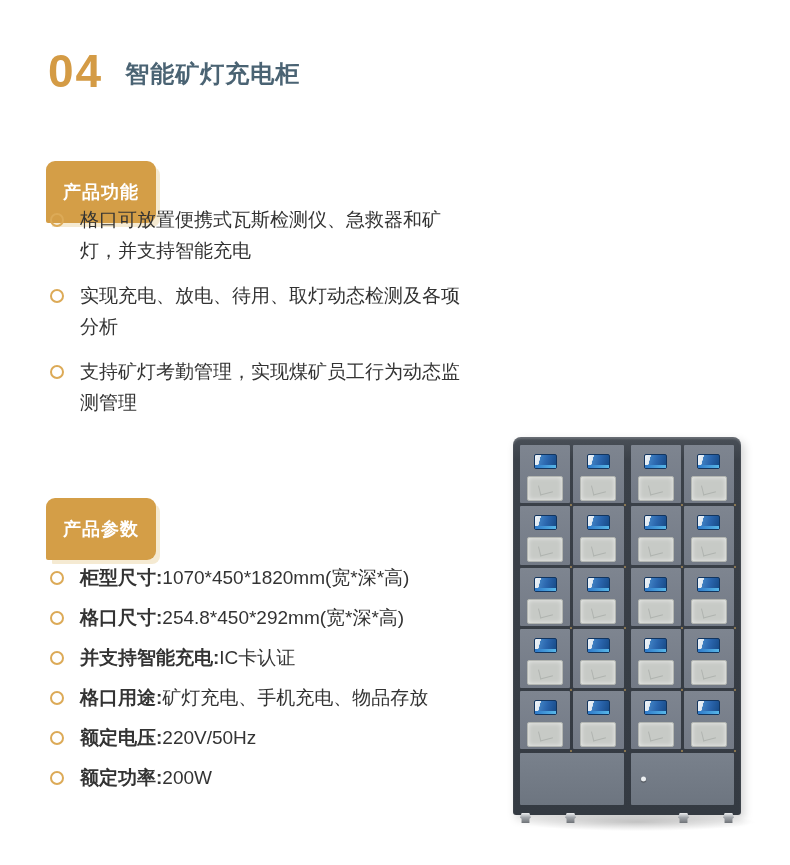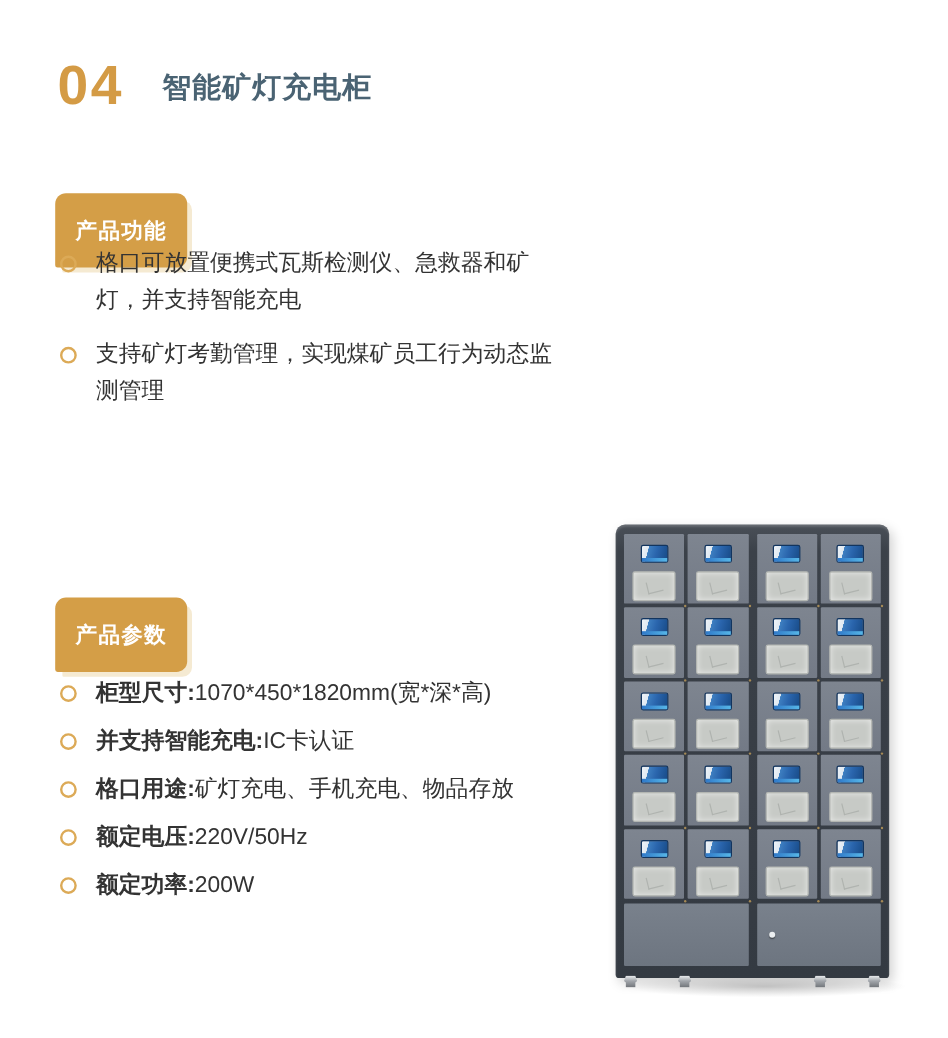--- a/index.html
+++ b/index.html
@@ -8,21 +8,21 @@
     background:#ffffff;
     font-family:"Liberation Sans","DejaVu Sans",sans-serif;
     color:#333333;
   }
 
   
   .header{position:absolute;left:48px;top:50px;display:flex;align-items:flex-start;}
   .sec-num{font-size:46px;font-weight:bold;color:#d49b45;line-height:0.92;letter-spacing:2px;}
   .head-right{margin-left:16px;padding-top:8px;}
   .sec-word{font-size:23px;font-weight:bold;color:#f5e7ca;letter-spacing:4px;line-height:1;}
-  .sec-title{font-size:24px;font-weight:bold;color:#4a6373;letter-spacing:1px;margin:3px 16px 0;line-height:1.1;}
+  .sec-title{font-size:24px;font-weight:bold;color:#4a6373;letter-spacing:1px;margin:3px 6px 0;line-height:1.1;}
 
   
   .badge{
     position:absolute;left:46px;height:30px;line-height:30px;padding:16px 17px;
     background:#d49e47;color:#ffffff;font-size:18px;font-weight:bold;letter-spacing:1px;
     border-radius:9px 9px 9px 2px;
     box-shadow:5px 5px 0 -1px #f5ead2;
   }
   #features-badge{top:161px;}
   #params-badge{top:498px;}
@@ -93,29 +93,37 @@
 </div>
 
 <div class="badge" id="features-badge">产品功能</div>
 <ul class="features">
   <li>
     <span class="dot"></span>
     <span class="txt">格口可放置便携式瓦斯检测仪、急救器和矿灯，并支持智能充电</span>
   </li>
   <li>
     <span class="dot"></span>
+    <span class="txt">实现充电、放电、待用、取灯动态检测及各项分析</span>
+  </li>
+  <li>
+    <span class="dot"></span>
     <span class="txt">支持矿灯考勤管理，实现煤矿员工行为动态监测管理</span>
   </li>
 </ul>
 
 <div class="badge" id="params-badge">产品参数</div>
 <ul class="params">
   <li>
     <span class="dot"></span>
     <span><span class="lbl">柜型尺寸:</span><span>1070*450*1820mm(宽*深*高)</span></span>
+  </li>
+  <li>
+    <span class="dot"></span>
+    <span><span class="lbl">格口尺寸:</span><span>254.8*450*292mm(宽*深*高)</span></span>
   </li>
   <li>
     <span class="dot"></span>
     <span><span class="lbl">并支持智能充电:</span><span>IC卡认证</span></span>
   </li>
   <li>
     <span class="dot"></span>
     <span><span class="lbl">格口用途:</span><span>矿灯充电、手机充电、物品存放</span></span>
   </li>
   <li>

